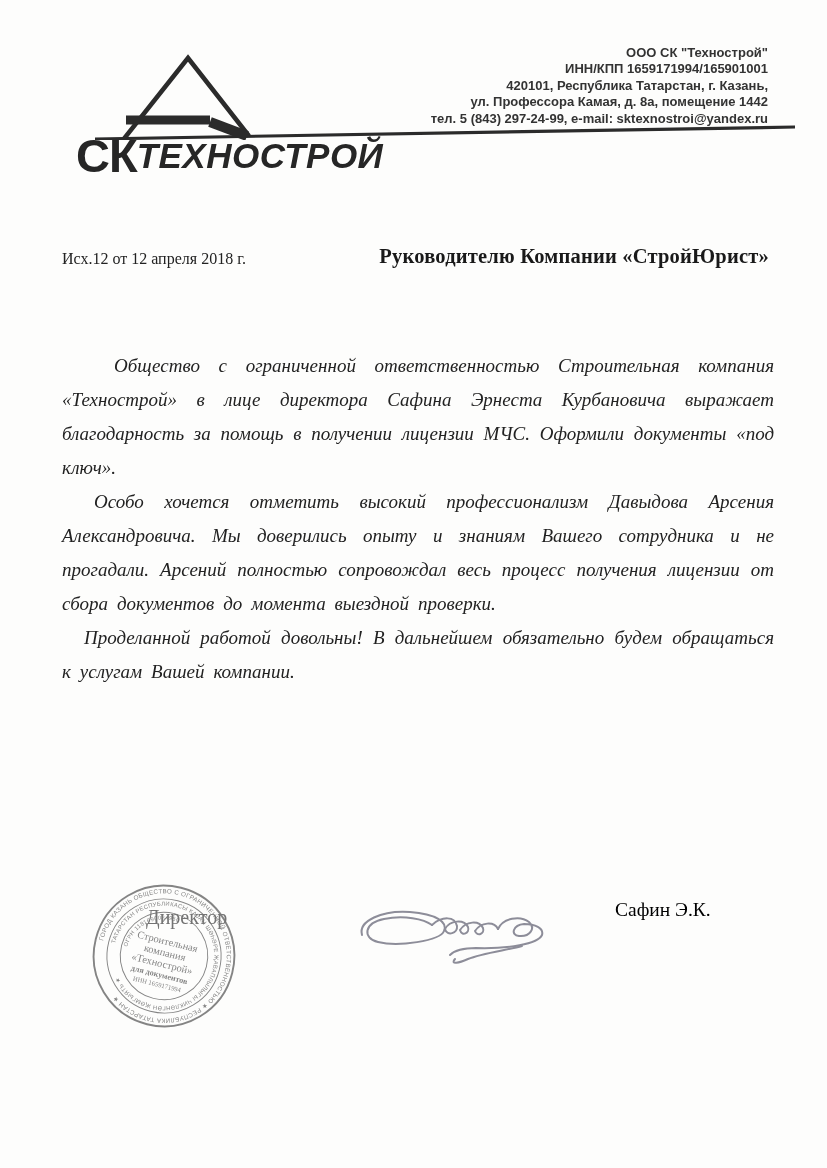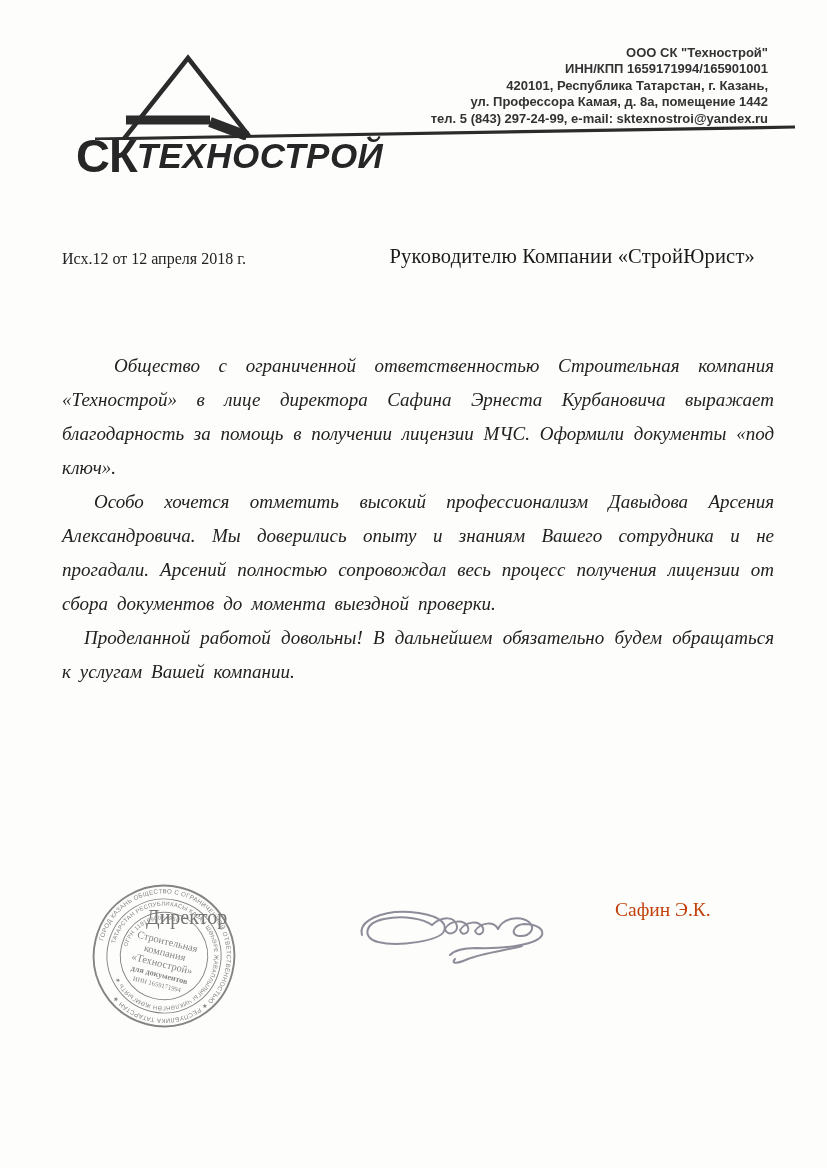--- a/index.html
+++ b/index.html
@@ -31,22 +31,22 @@
     font-size: 13px; font-weight: 700;
     line-height: 16.4px; color: #333;
   }
 
   
   .ref-line {
     position: absolute; left: 62px; top: 218px;
     font-size: 16px; color: #222; margin-top: 32px;
   }
   .addressee {
-    position: absolute; top: 245px; right: 72px;
-    font-size: 20.5px; font-weight: 400; color: #191919;
+    position: absolute; top: 245px; right: 58px;
+    font-size: 20.5px; font-weight: 700; color: #191919;
     letter-spacing: 0.2px;
   }
 
   
   .body-text {
     position: absolute; left: 62px; top: 303px; width: 712px;
     font-size: 19px; font-style: italic; line-height: 34px;
     text-align: justify; color: #222;
     word-spacing: 0.22em;
   }
@@ -57,21 +57,21 @@
 
   
   .stamp-svg { position: absolute; left: 85px; top: 880px; width: 158px; height: 152px; z-index: 1; opacity: 0.9; }
   .director-title {
     position: absolute; left: 146px; top: 906px; z-index: 2;
     font-size: 20px; color: #737373; text-align: center;
   }
   .signature-svg { position: absolute; left: 352px; top: 893px; width: 295px; height: 80px; }
   .signer-name {
     position: absolute; left: 615px; top: 899px;
-    font-size: 19.5px; color: #c2410c;
+    font-size: 19.5px; color: #000000;
   }
 </style>
 </head>
 <body>
 
 <div class="page">
 
   <svg class="logo-svg" viewBox="0 0 750 100" xmlns="http://www.w3.org/2000/svg">
 
     <line x1="35" y1="99" x2="735" y2="87" stroke="#2b2b2b" stroke-width="3.2"></line>

